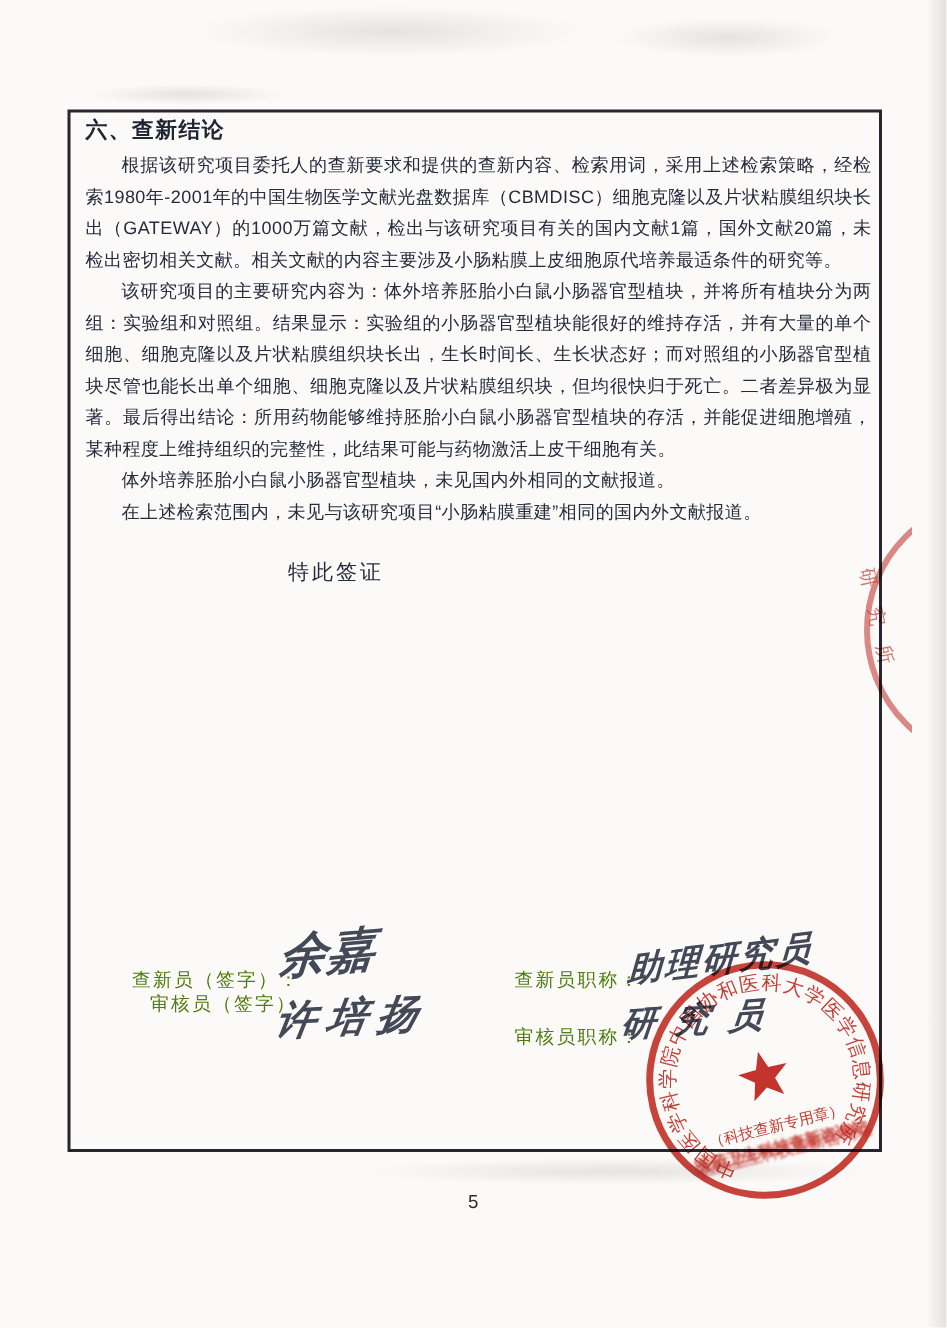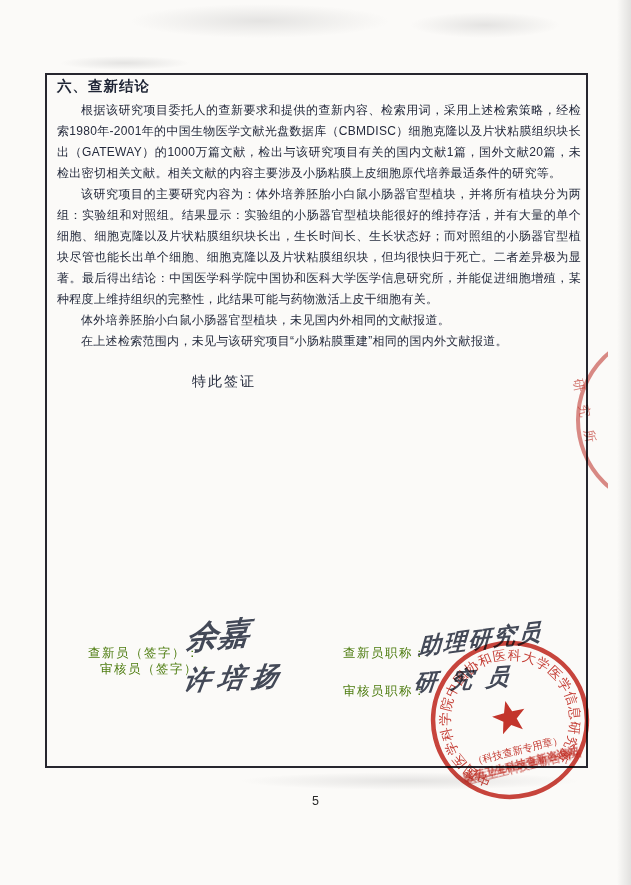--- a/index.html
+++ b/index.html
@@ -69,21 +69,21 @@
   <div class="smudge" style="left:410px;top:12px;width:150px;height:26px;"></div>
   <div class="smudge" style="left:60px;top:56px;width:130px;height:14px;"></div>
   <div class="smudge" style="left:240px;top:772px;width:340px;height:18px;"></div>
   <div class="edge-shade"></div>
 
   <div class="border-box"></div>
 
   <div class="content">
     <div class="section-title">六、查新结论</div>
     <p class="para">根据该研究项目委托人的查新要求和提供的查新内容、检索用词，采用上述检索策略，经检索1980年-2001年的中国生物医学文献光盘数据库（CBMDISC）细胞克隆以及片状粘膜组织块长出（GATEWAY）的1000万篇文献，检出与该研究项目有关的国内文献1篇，国外文献20篇，未检出密切相关文献。相关文献的内容主要涉及小肠粘膜上皮细胞原代培养最适条件的研究等。</p>
-    <p class="para">该研究项目的主要研究内容为：体外培养胚胎小白鼠小肠器官型植块，并将所有植块分为两组：实验组和对照组。结果显示：实验组的小肠器官型植块能很好的维持存活，并有大量的单个细胞、细胞克隆以及片状粘膜组织块长出，生长时间长、生长状态好；而对照组的小肠器官型植块尽管也能长出单个细胞、细胞克隆以及片状粘膜组织块，但均很快归于死亡。二者差异极为显著。最后得出结论：中国医学科学院中国协和医科大学医学信息研究所，并能促进细胞增殖，某种程度上维持组织的完整性，此结果可能与药物激活上皮干细胞有关。</p>
+    <p class="para">该研究项目的主要研究内容为：体外培养胚胎小白鼠小肠器官型植块，并将所有植块分为两组：实验组和对照组。结果显示：实验组的小肠器官型植块能很好的维持存活，并有大量的单个细胞、细胞克隆以及片状粘膜组织块长出，生长时间长、生长状态好；而对照组的小肠器官型植块尽管也能长出单个细胞、细胞克隆以及片状粘膜组织块，但均很快归于死亡。二者差异极为显著。最后得出结论：所用药物能够维持胚胎小白鼠小肠器官型植块的存活，并能促进细胞增殖，某种程度上维持组织的完整性，此结果可能与药物激活上皮干细胞有关。</p>
     <p class="para">体外培养胚胎小白鼠小肠器官型植块，未见国内外相同的文献报道。</p>
     <p class="para">在上述检索范围内，未见与该研究项目“小肠粘膜重建”相同的国内外文献报道。</p>
     <div class="attestation">特此签证</div>
   </div>
 
   <div class="sig-label" style="left:88px;top:645px;">查新员（签字）：</div>
   <div class="sig-label" style="left:88px;top:661px;margin-left:12px;">审核员（签字）：</div>
   <div class="sig-label" style="left:343px;top:645px;">查新员职称：</div>
   <div class="sig-label" style="left:343px;top:683px;">审核员职称：</div>
 

